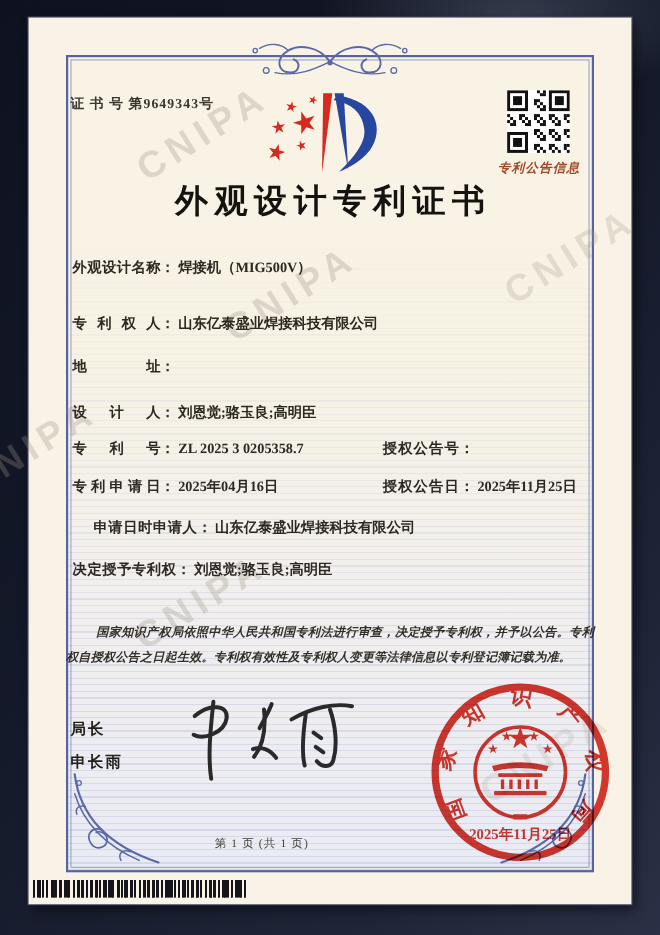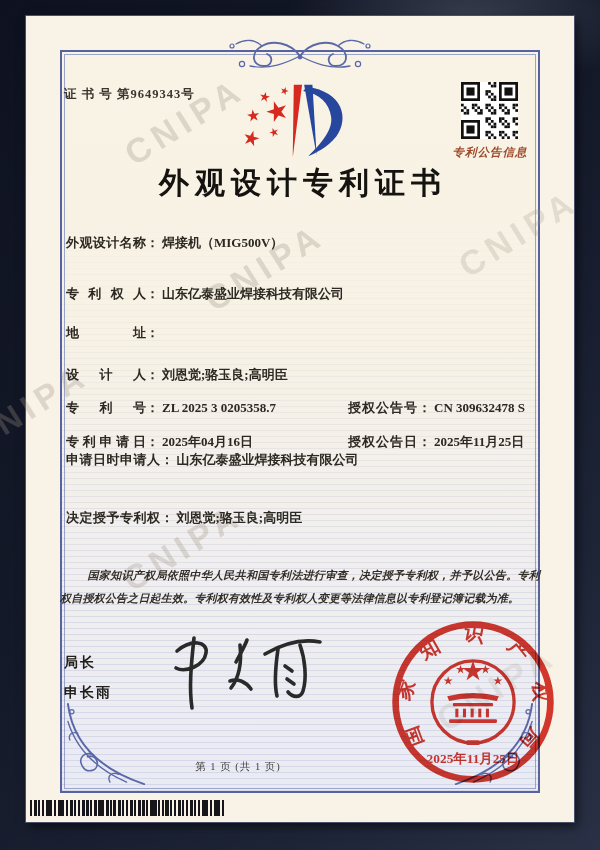--- a/index.html
+++ b/index.html
@@ -36,21 +36,21 @@
   .qr-label{left:430px;top:145px;width:120px;text-align:center;font-size:11.5px;font-style:italic;
             font-weight:bold;color:#9e4a2a;letter-spacing:1px;}
   .title{left:0;top:163px;width:600px;text-align:center;font-size:30px;font-weight:bold;color:#15130f;
          letter-spacing:6px;padding-left:6px;box-sizing:border-box;}
   .row{left:66px;width:472px;display:flex;font-size:13px;font-weight:600;color:#2c2822;line-height:1.55;}
   .lbl{display:inline-block;width:80px;text-align:justify;text-align-last:justify;flex:none;}
   .lbl.wide{width:auto;text-align-last:auto;letter-spacing:.5px;}
   .colon{flex:none;width:16px;}
   .val{flex:1;}
   .r1{top:233px;align-items:flex-end;} .r2{top:284px;} .r3{top:323px;align-items:flex-end;} .r4{top:365px;}
-  .r5{top:398px;} .r6{top:432px;} .r7{top:450px;} .r8{top:508px;}
+  .r5{top:398px;} .r6{top:432px;} .r7{top:470px;padding-left:19px;} .r8{top:508px;}
   .two .cell{display:flex;} .two .c1{width:282px;flex:none;} .two .c2{flex:1;}
   .two .lbl2{flex:none;letter-spacing:1px;}
   .statement{left:60px;top:564px;width:480px;font-size:11px;font-style:italic;font-weight:600;
              color:#332f28;line-height:2.1;letter-spacing:.2px;text-align:justify;text-indent:2.5em;}
   .signer-title{left:64px;top:654px;font-size:14px;font-weight:bold;color:#23201b;letter-spacing:2px;}
   .signer-name{left:64px;top:684px;font-size:14px;font-weight:bold;color:#23201b;letter-spacing:2px;}
   .signature{left:132px;top:626px;z-index:2;}
   .seal{left:387px;top:616px;z-index:3;mix-blend-mode:multiply;opacity:.92;}
   .footer{left:0;top:760px;width:476px;text-align:center;font-size:10.5px;color:#433f37;letter-spacing:1px;}
   .barcode{left:30px;top:800px;width:196px;height:16px;z-index:2;
@@ -247,21 +247,20 @@
   </div>
   <div class="abs row r5 two">
     <div class="cell c1">
       <span class="lbl">专利号</span>
         <span class="colon">：</span>
       <span class="val">ZL 2025 3 0205358.7</span>
     </div>
     <div class="cell c2">
       <span class="lbl2">授权公告号</span>
         <span class="colon">：</span>
-      <span class="val">CN 309632478 S</span>
     </div>
   </div>
   <div class="abs row r6 two">
     <div class="cell c1">
       <span class="lbl">专利申请日</span>
         <span class="colon">：</span>
       <span class="val">2025年04月16日</span>
     </div>
     <div class="cell c2">
       <span class="lbl2">授权公告日</span>

